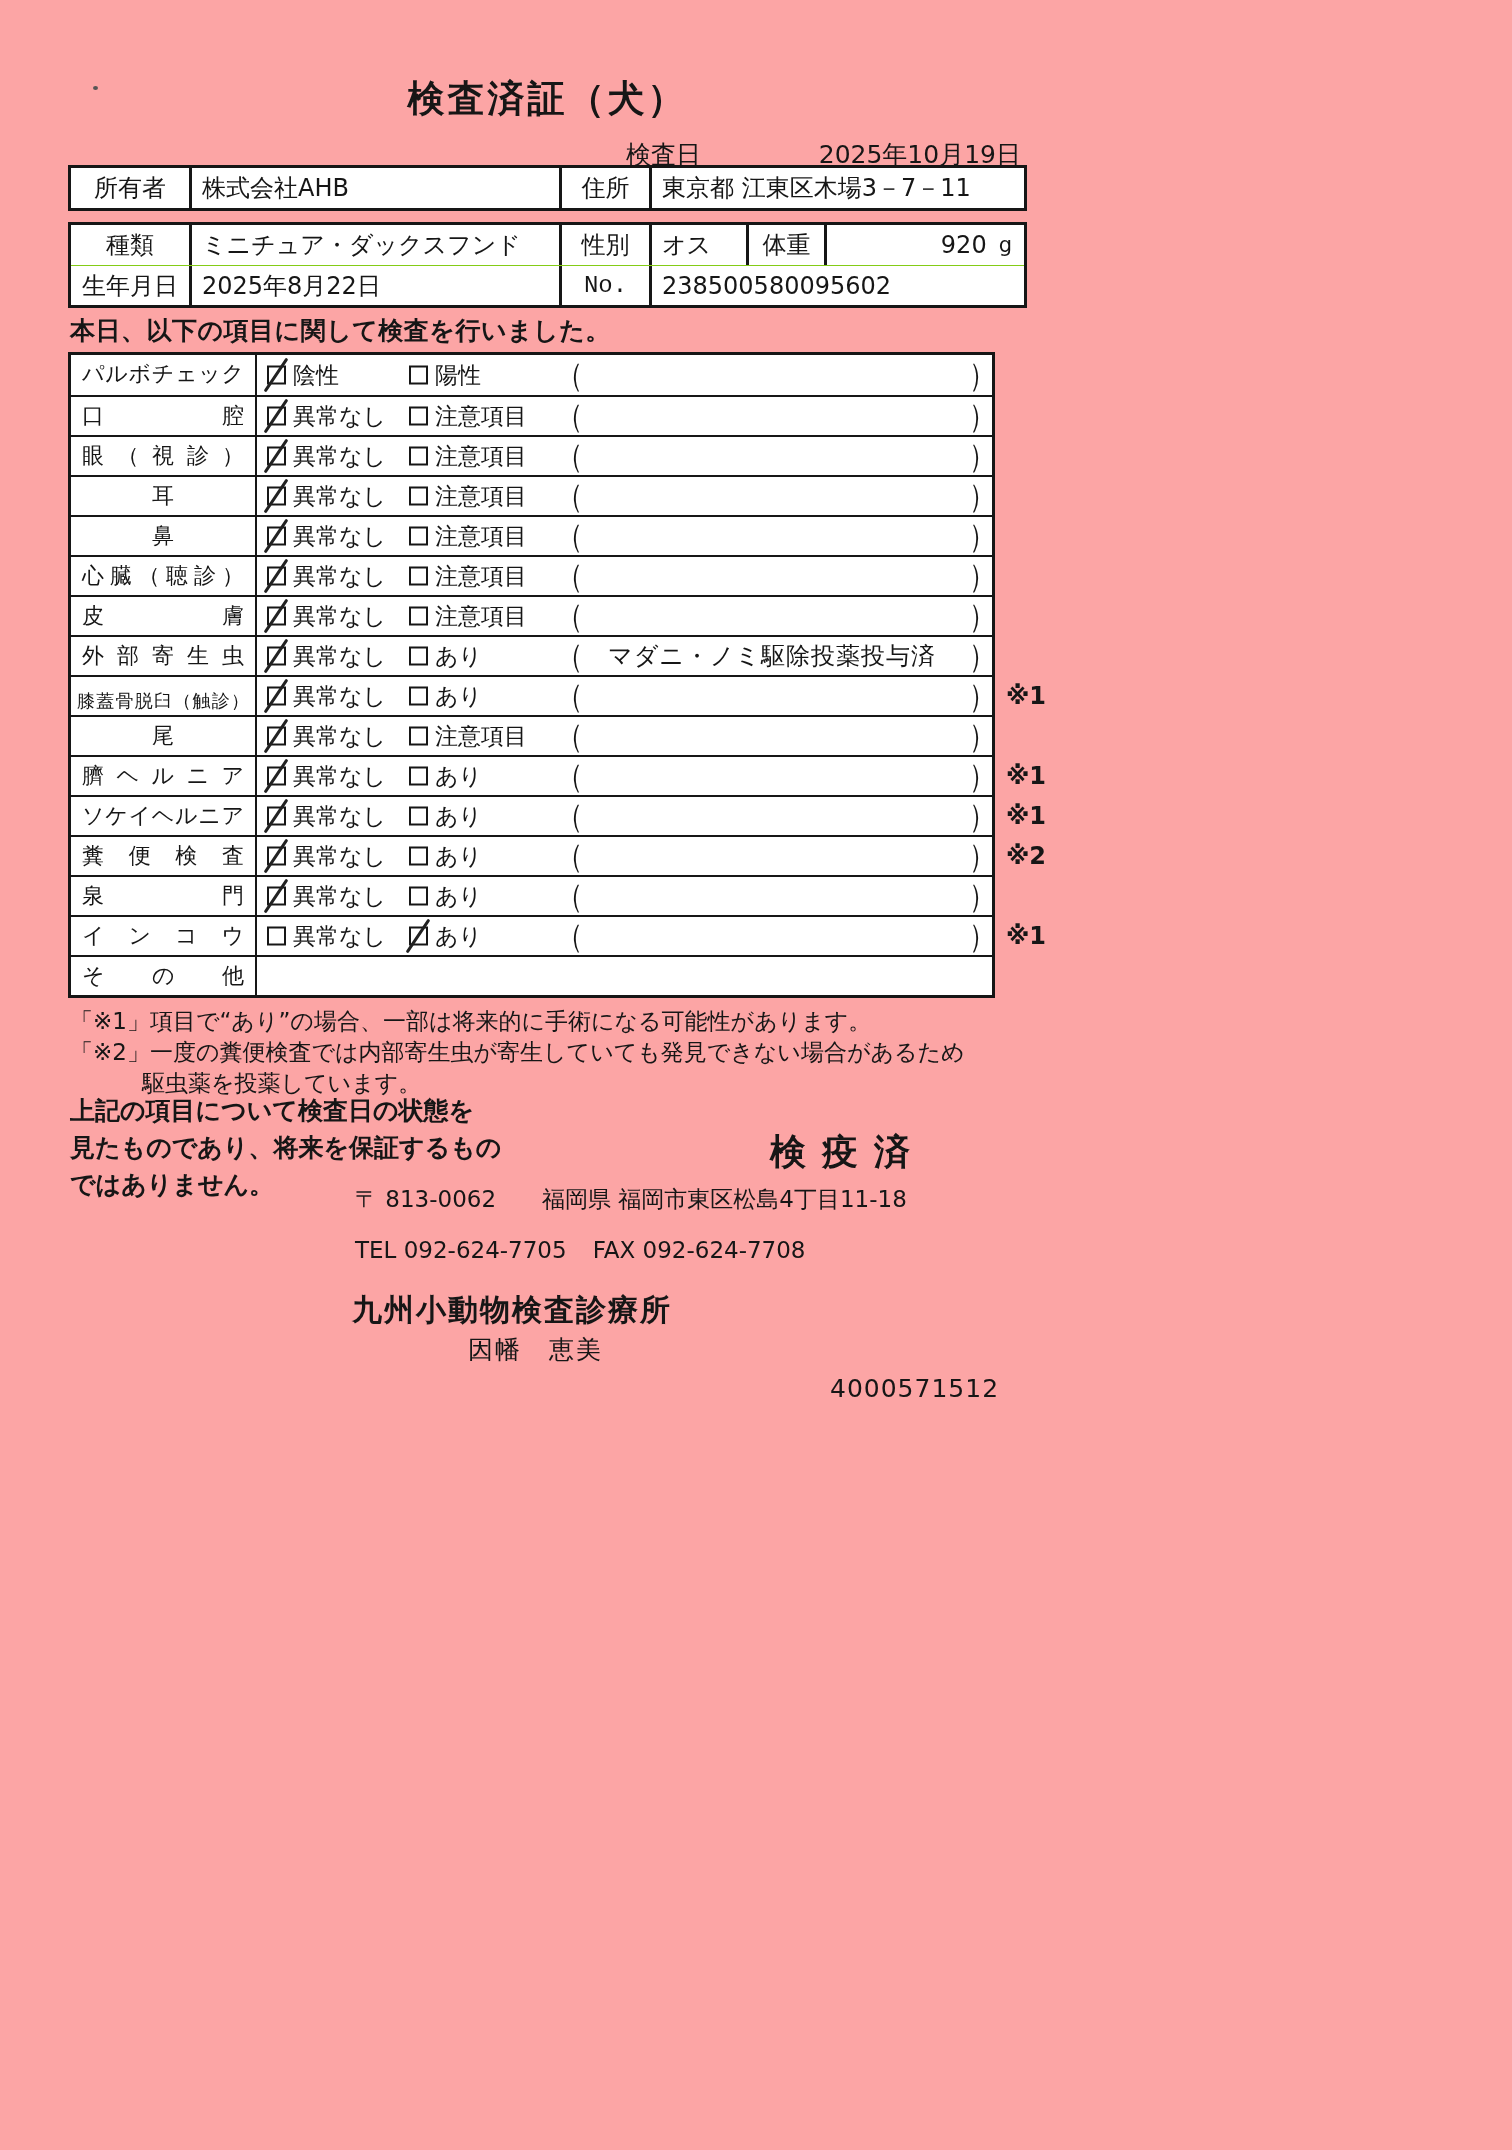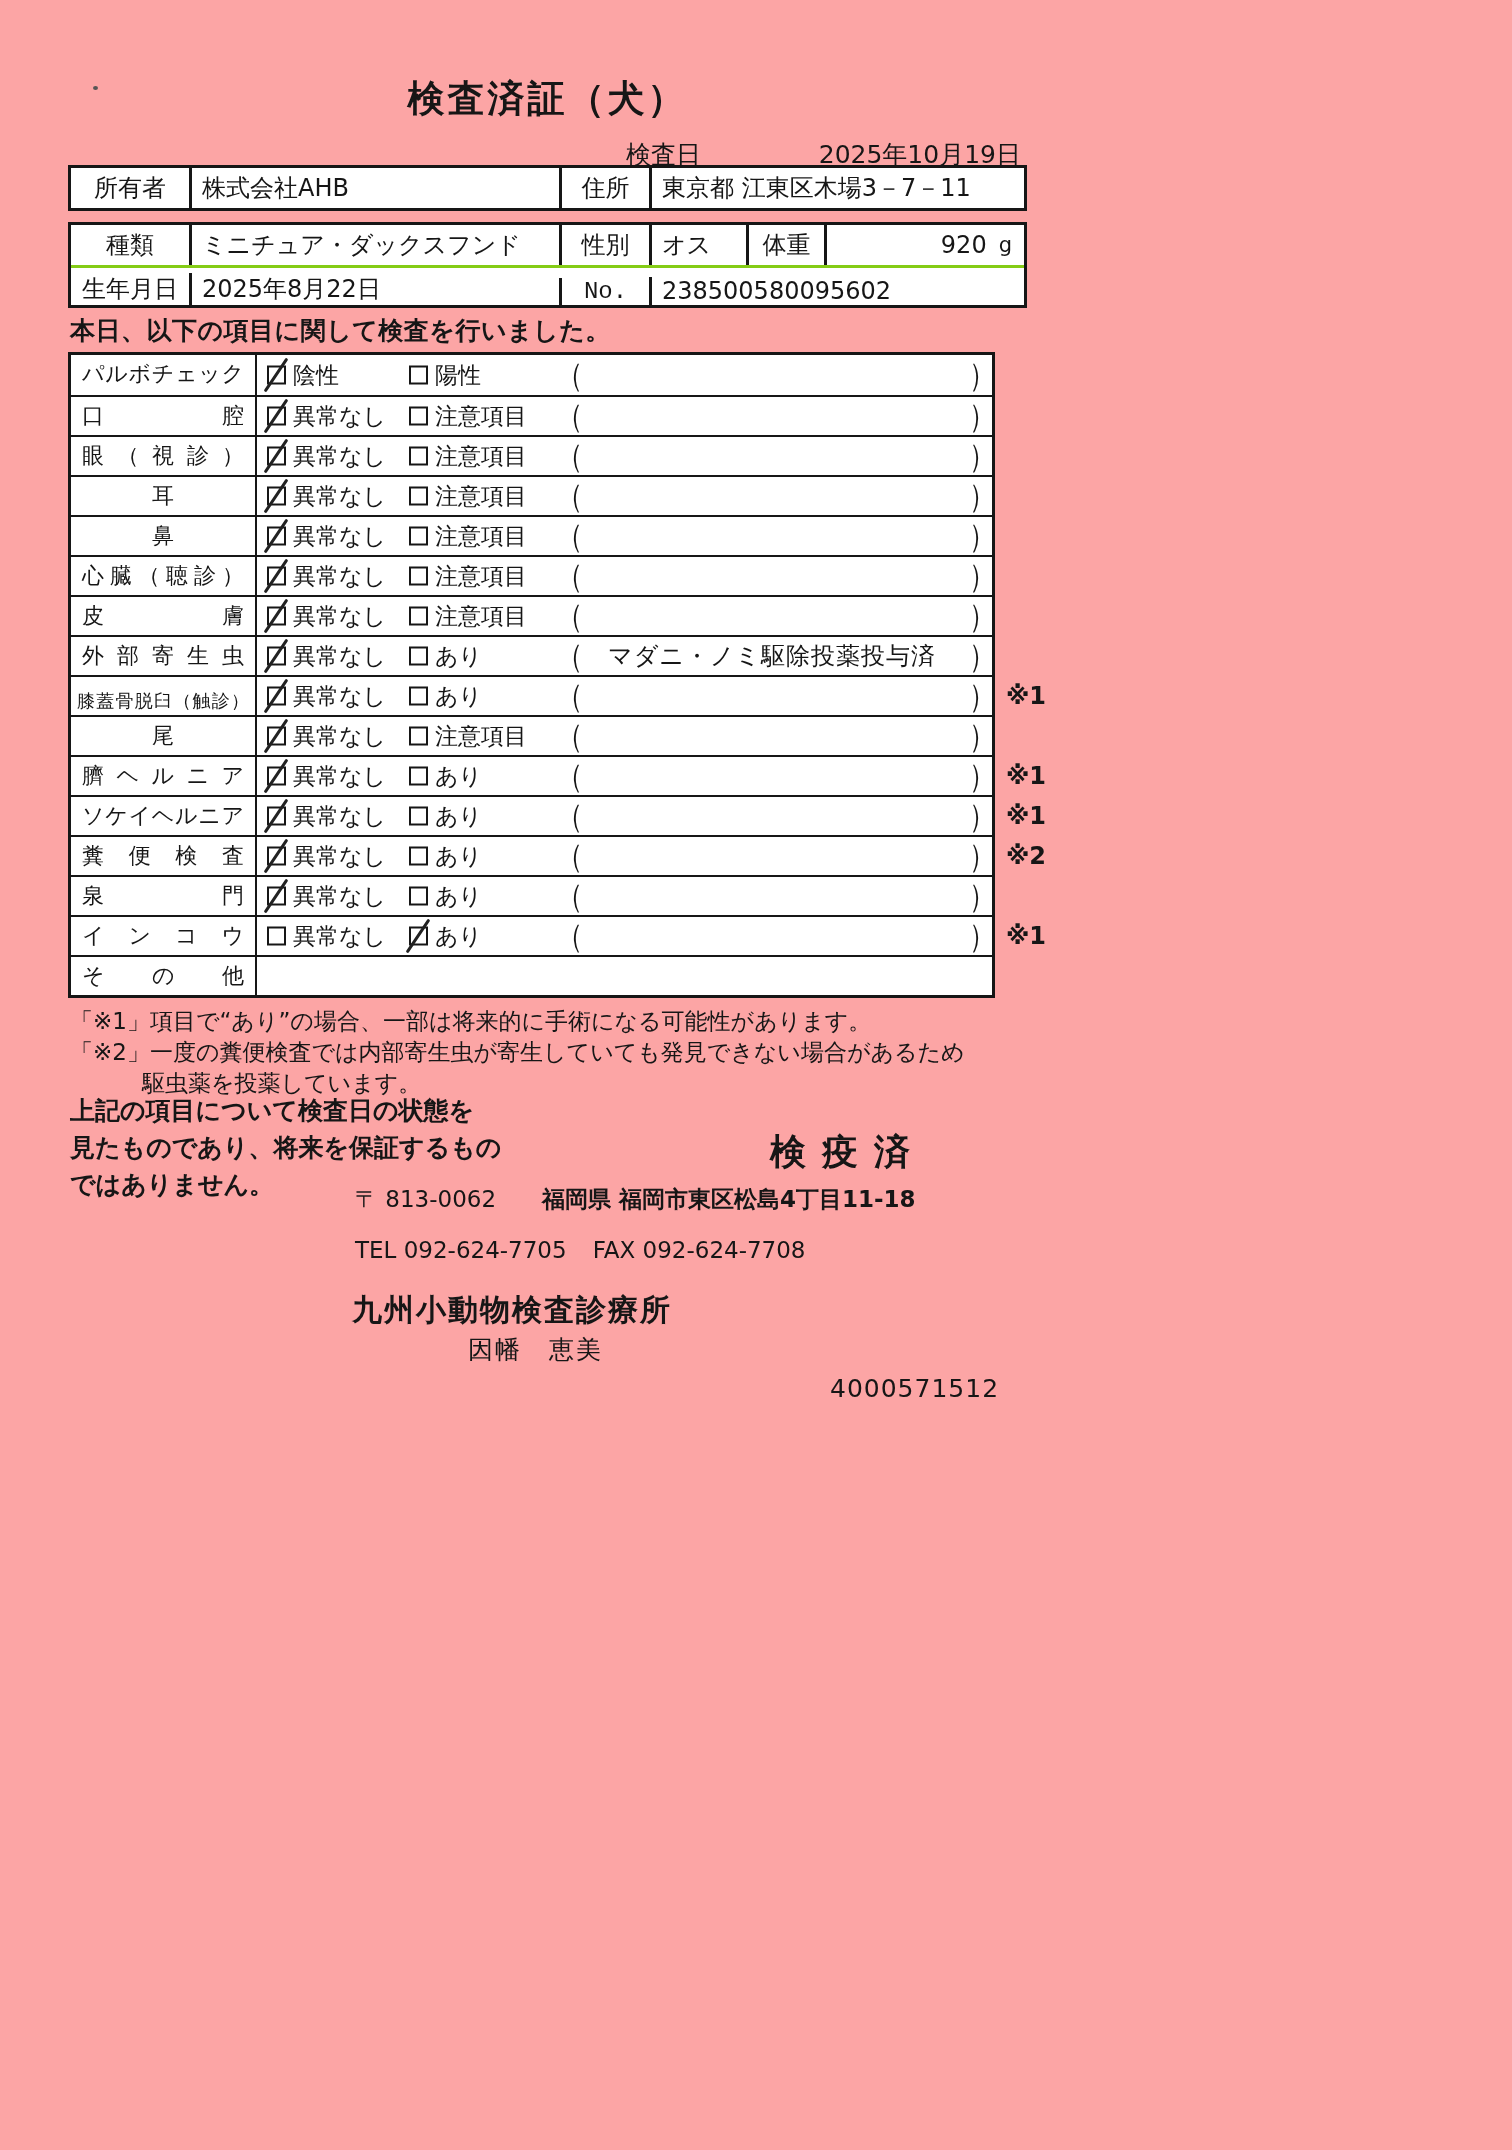--- a/index.html
+++ b/index.html
@@ -17,21 +17,21 @@
     text-align:center; font-size:37px; font-weight:bold; letter-spacing:3px;
   }
 
   .date-line { position:absolute; top:138px; left:0; width:1027px; height:30px; font-size:25px; }
   .date-label { position:absolute; left:626px; top:0; }
   .date-value { position:absolute; right:6px; top:0; }
 
   
   .tbl { position:absolute; left:68px; width:959px; border:3px solid #161616; background:#fff; }
   .trow { display:flex; height:40px; align-items:stretch; }
-  .trow + .trow { border-top:3px solid #84cc16;align-items:flex-end; }
+  .trow + .trow { border-top:1px solid #84cc16; }
   .cell {
     display:flex; align-items:center; font-size:24px;
     padding:0 10px; overflow:hidden; white-space:nowrap;
   }
   .cell + .cell { border-left:3px solid #161616; }
   .cell.th { justify-content:center; padding:0 21px;font-family:Liberation Mono, monospace; }
   .c118 { width:118px; flex:none; }
   .c370 { width:370px; flex:none; }
   .c90  { width:90px;  flex:none; }
   .c97  { width:97px;  flex:none; }
@@ -75,21 +75,21 @@
   .rnote { position:absolute; right:-54px; top:50%; transform:translateY(-50%); font-size:24px; font-weight:600; }
 
   .footnotes { position:absolute; top:1006px; left:70px; font-size:23px; line-height:31px; }
   .footnotes .fn3 { padding-left:72px; }
 
   .disclaimer { position:absolute; top:1092px; left:70px; font-size:25px; font-weight:600; line-height:37px; }
 
   .stamp { position:absolute; top:1128px; left:770px; font-size:36px; font-weight:600; letter-spacing:16px; white-space:nowrap; }
 
   .postal-line { position:absolute; top:1184px; left:355px; font-size:23px; }
-  .postal-line .addr { margin-left:46px;font-weight:bold; }
+  .postal-line .addr { margin-left:46px; }
   .tel-line { position:absolute; top:1237px; left:355px; font-size:23px; }
   .tel-line .fax { margin-left:26px; }
   .clinic-name { position:absolute; top:1290px; left:352px; font-size:30px; font-weight:600; letter-spacing:2px; }
   .vet-name { position:absolute; top:1333px; left:468px; font-size:25px; letter-spacing:2px; }
   .serial { position:absolute; top:1374px; left:830px; font-size:25px; letter-spacing:1px; }
 </style>
 </head>
 <body>
 
 <div class="page">

